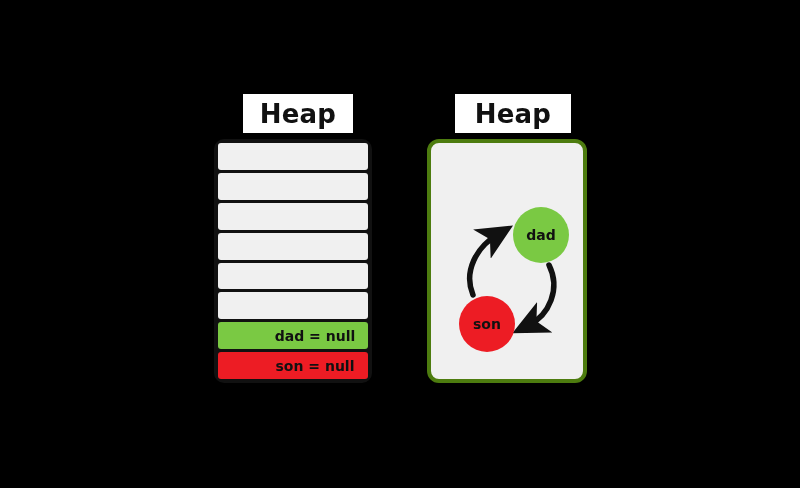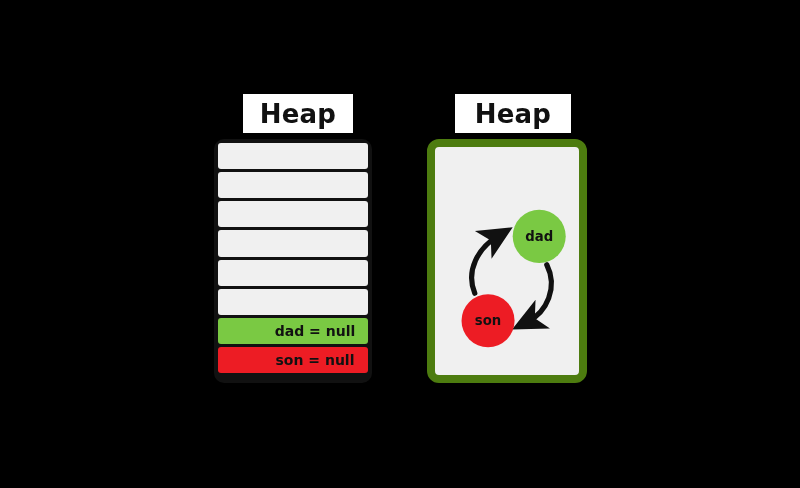--- a/index.html
+++ b/index.html
@@ -59,33 +59,33 @@
     display: flex;
     align-items: center;
     justify-content: center;
     font-weight: bold;
     font-size: 14px;
     color: #111111;
     background: #F0F0F0;
     box-sizing: border-box;
     padding-left: 44px;
   }
-  .stack-row:last-child { margin-bottom: 6px; }
+  .stack-row:last-child { margin-bottom: 0; }
   .stack-row.green { background: #7AC943; }
   .stack-row.red   { background: #ED1C24; }
 
   
   #heap-panel {
     position: absolute;
     left: 427px;
     top: 139px;
     width: 160px;
     height: 244px;
     background: #F0F0F0;
-    border: 8px solid #4d7c0f;
+    border: 4px solid #4d7c0f;
     border-radius: 12px;
     box-sizing: border-box;
     z-index: 3;
   }
   #heap-svg {
     position: absolute;
     left: 0;
     top: 0;
     width: 100%;
     height: 100%;

